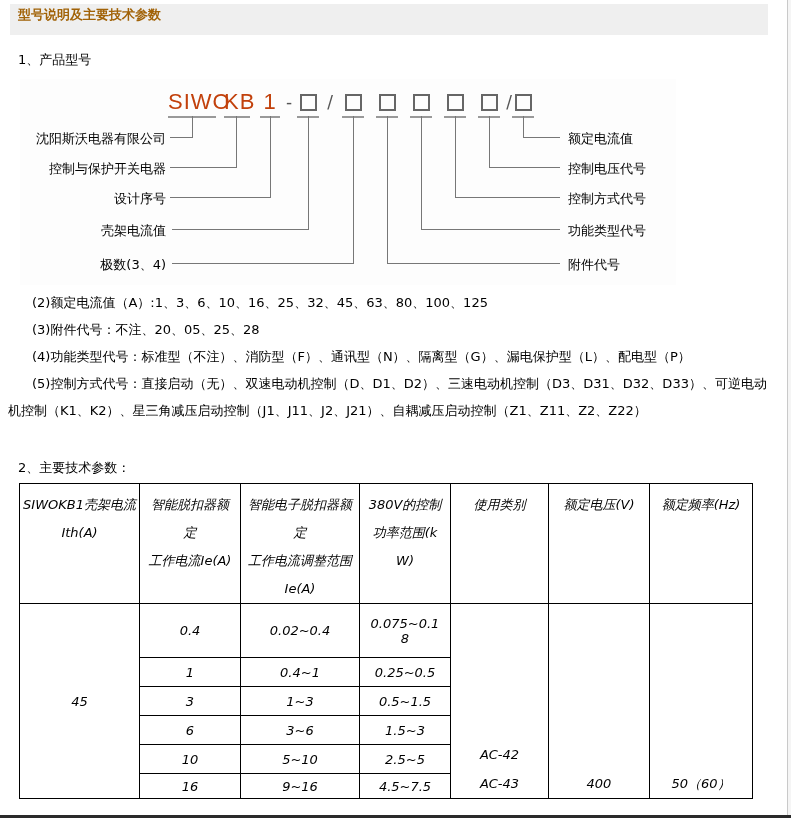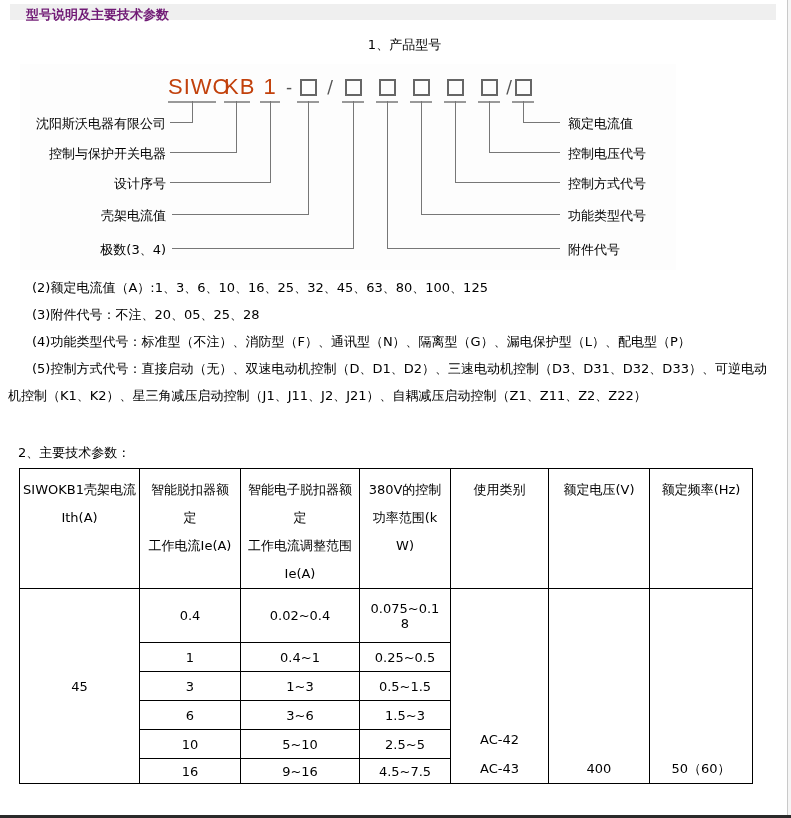--- a/index.html
+++ b/index.html
@@ -5,24 +5,24 @@
   html,body{margin:0;padding:0;}
   body{
     width:791px;height:818px;background:#ffffff;
     font-family:"DejaVu Sans","Liberation Sans",sans-serif;
     font-size:13px;color:#000;
   }
   .page{position:relative;width:791px;height:818px;overflow:hidden;background:#fff;}
 
   
   .header-bar{
-    margin:4px 0 0 10px;width:750px;height:16px;background:#efefef;
-    line-height:21px;padding-left:16px;font-weight:bold;font-size:13px;color:#701a75;
+    margin:4px 0 0 10px;width:750px;height:31px;background:#efefef;
+    line-height:21px;padding-left:8px;font-weight:bold;font-size:13px;color:#a16207;
   }
-  .sec-title{margin:16px 0 0 18px;height:18px;font-size:13px;text-align:center;}
+  .sec-title{margin:16px 0 0 18px;height:18px;font-size:13px;}
 
   
   .diagram{position:relative;margin:10px 0 0 20px;width:656px;height:206px;background:#fdfdfd;}
   .code-el{position:absolute;top:12px;height:25px;text-align:center;border-bottom:2px solid #999;}
   .code-sep{position:absolute;top:12px;height:25px;text-align:center;font-size:17px;color:#555;line-height:22px;}
   .code-txt{font-family:Liberation Sans, sans-serif;font-size:22px;line-height:22px;color:#c2410c;letter-spacing:1px;}
   .el-siwo{left:148px;width:48px;}
   .el-kb{left:204px;width:26px;}
   .el-1{left:240px;width:20px;}
   .el-dash{left:262px;width:14px;border-bottom:none;}
@@ -53,21 +53,21 @@
 
   
   .notes{margin:4px 0 0 8px;}
   .note{line-height:27px;font-size:13px;white-space:nowrap;}
   .n-first{padding-left:4px;}
   .n-ind{padding-left:24px;}
   .n-cont{padding-left:0;}
   .n-sec{padding-left:10px;margin-top:30px;}
 
   
-  table.params{border-collapse:collapse;margin:2px 0 0 19px;table-layout:fixed;}
+  table.params{border-collapse:collapse;margin:2px 0 0 19px;table-layout:fixed;font-style:italic;}
   table.params th,table.params td{
     border:1px solid #000;text-align:center;padding:0;
     font-weight:normal;font-size:13px;white-space:pre-line;overflow:hidden;
   }
   table.params th{vertical-align:top;padding-top:7px;line-height:28px;height:109px;}
   .c1{width:120px;} .c2{width:101px;} .c3{width:119px;} .c4{width:91px;}
   .c5{width:98px;} .c6{width:101px;} .c7{width:103px;}
   tr.r1 td{height:53px;}
   tr.r2 td,tr.r3 td,tr.r4 td,tr.r5 td{height:28px;}
   tr.r6 td{height:24px;}

